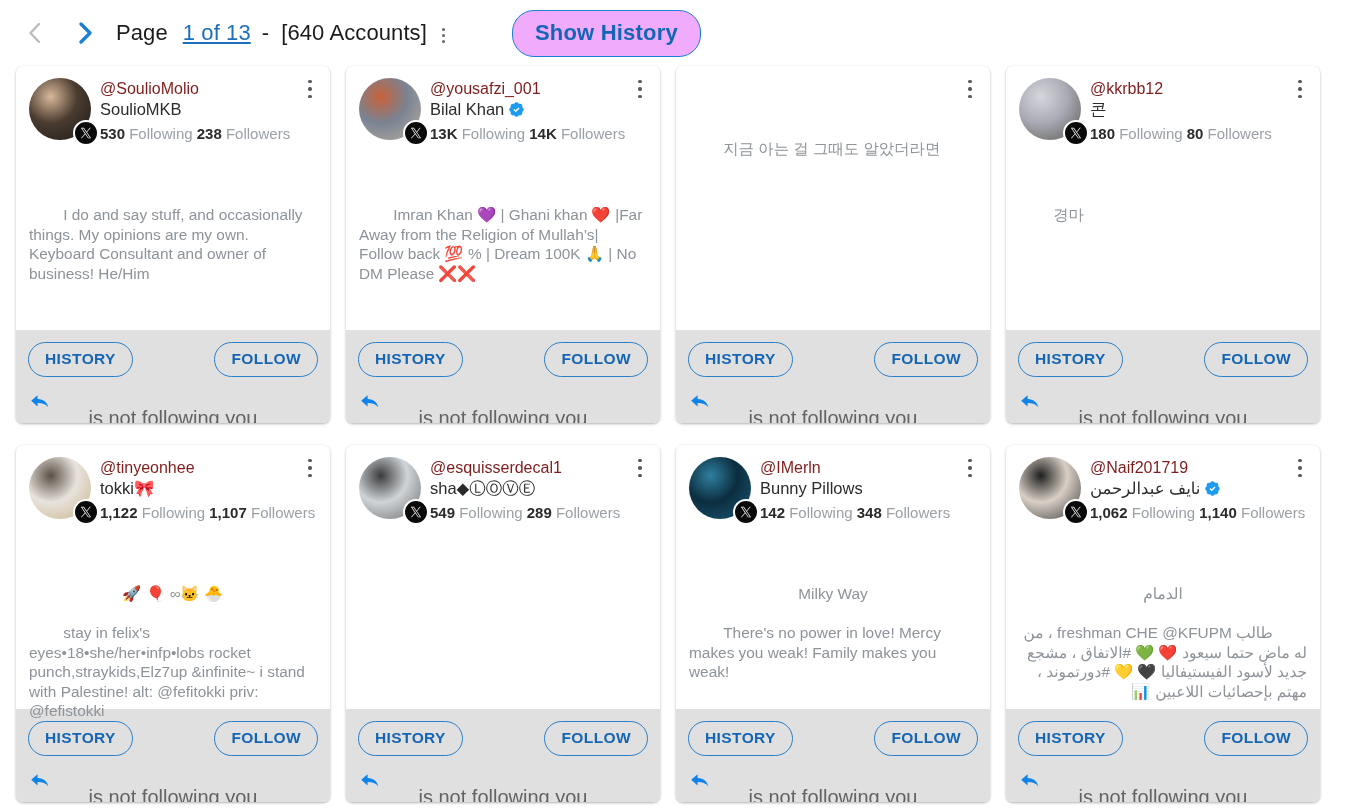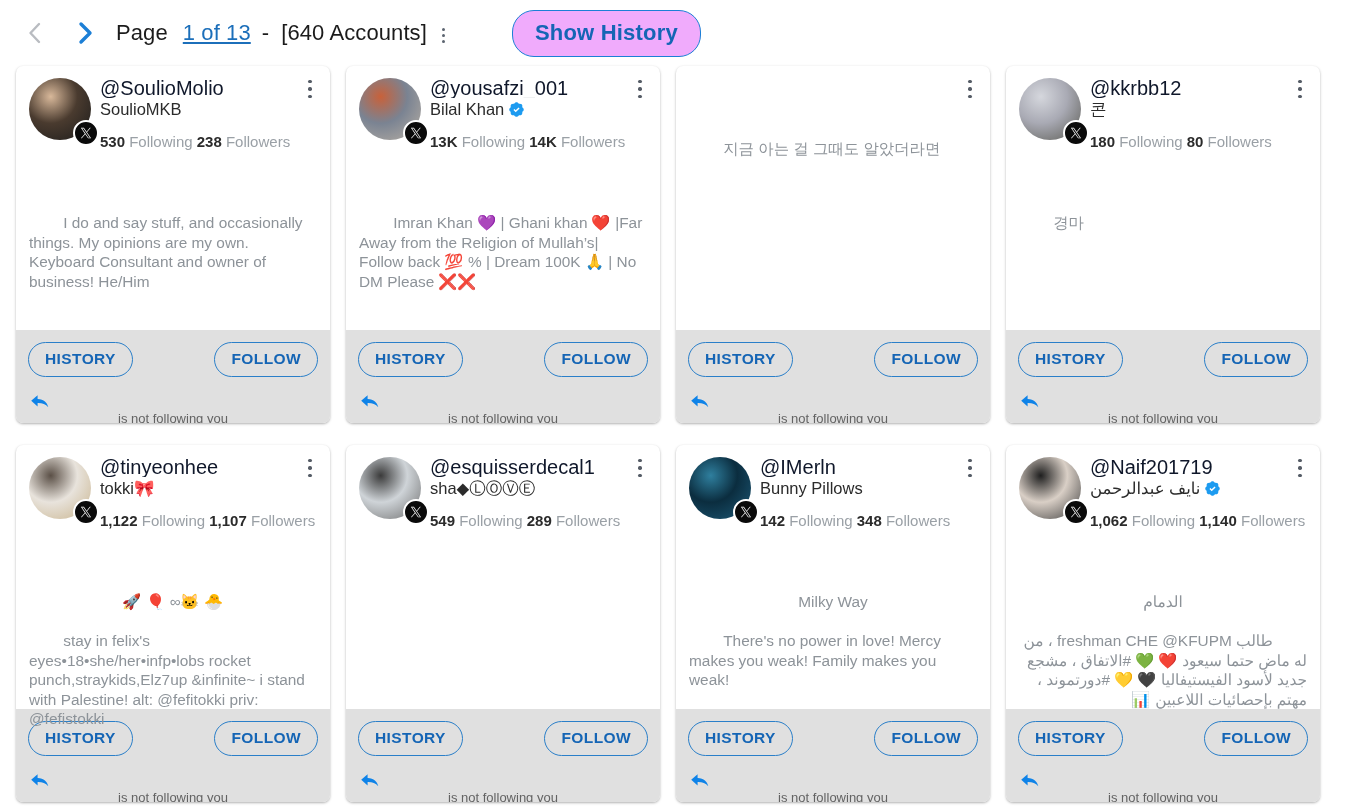--- a/index.html
+++ b/index.html
@@ -82,33 +82,33 @@
   .x-badge {
     position: absolute; right: -8px; bottom: -6px;
     width: 26px; height: 26px; border-radius: 50%;
     background: #0a0a0a; border: 2.5px solid #fff;
     display:flex; align-items:center; justify-content:center;
   }
   .x-badge svg { width: 12px; height: 12px; display:block; }
 
   .id-text { flex: 1 1 auto; min-width:0; padding-top: 1px; }
   .handle {
-    color: #0f172a; font-size: 20px; line-height: 19px;
+    color: #7f1d1d; font-size: 16px; line-height: 19px;
     white-space: nowrap; overflow:hidden; text-overflow:ellipsis;
     cursor: pointer;
   }
   .dispname {
     color:#2b2b2b; font-size: 16.5px; line-height: 22px;
     display:flex; align-items:center; gap:4px;
     white-space:nowrap; overflow:hidden;
   }
   .verified { flex: 0 0 17px; width:17px; height:17px; display:inline-block; }
   .verified svg { display:block; width:17px; height:17px; }
   .counts {
-    font-size: 15px; line-height: 21px; color:#9aa0a6; margin-top: 11px;
+    font-size: 15px; line-height: 21px; color:#9aa0a6; margin-top: 3px;
     white-space: nowrap;
   }
   .counts b { color:#2b2b2b; font-weight: 700; }
 
   .kebab-card {
     position:absolute; top: 14px; right: 12px;
     display:flex; flex-direction:column; gap:4px; align-items:center;
     width: 16px; cursor:pointer;
   }
   .kebab-card i { width:3.4px; height:3.4px; border-radius:50%; background:#555c66; display:block; }
@@ -134,21 +134,21 @@
     font-size: 15.5px; font-weight: 700; letter-spacing: .4px;
     cursor:pointer; font-family:"Liberation Sans", sans-serif;
   }
   .status-row {
     display:flex; align-items:center; margin-top: 14px; position:relative; height: 22px;
   }
   .reply-icon { width: 26px; height: 20px; flex:0 0 26px; cursor:pointer; }
   .reply-icon svg { display:block; }
   .status-text {
     position:absolute; left:0; right:0; text-align:center;
-    color:#636363; font-size: 13px; margin-top: 32px;
+    color:#636363; font-size: 20px; margin-top: 32px;
   }
 </style>
 </head>
 <body>
 
 <div class="page">
 
   <div class="header">
     <div class="nav-btn nav-prev">
       <svg width="20" height="26" viewBox="0 0 20 26">

